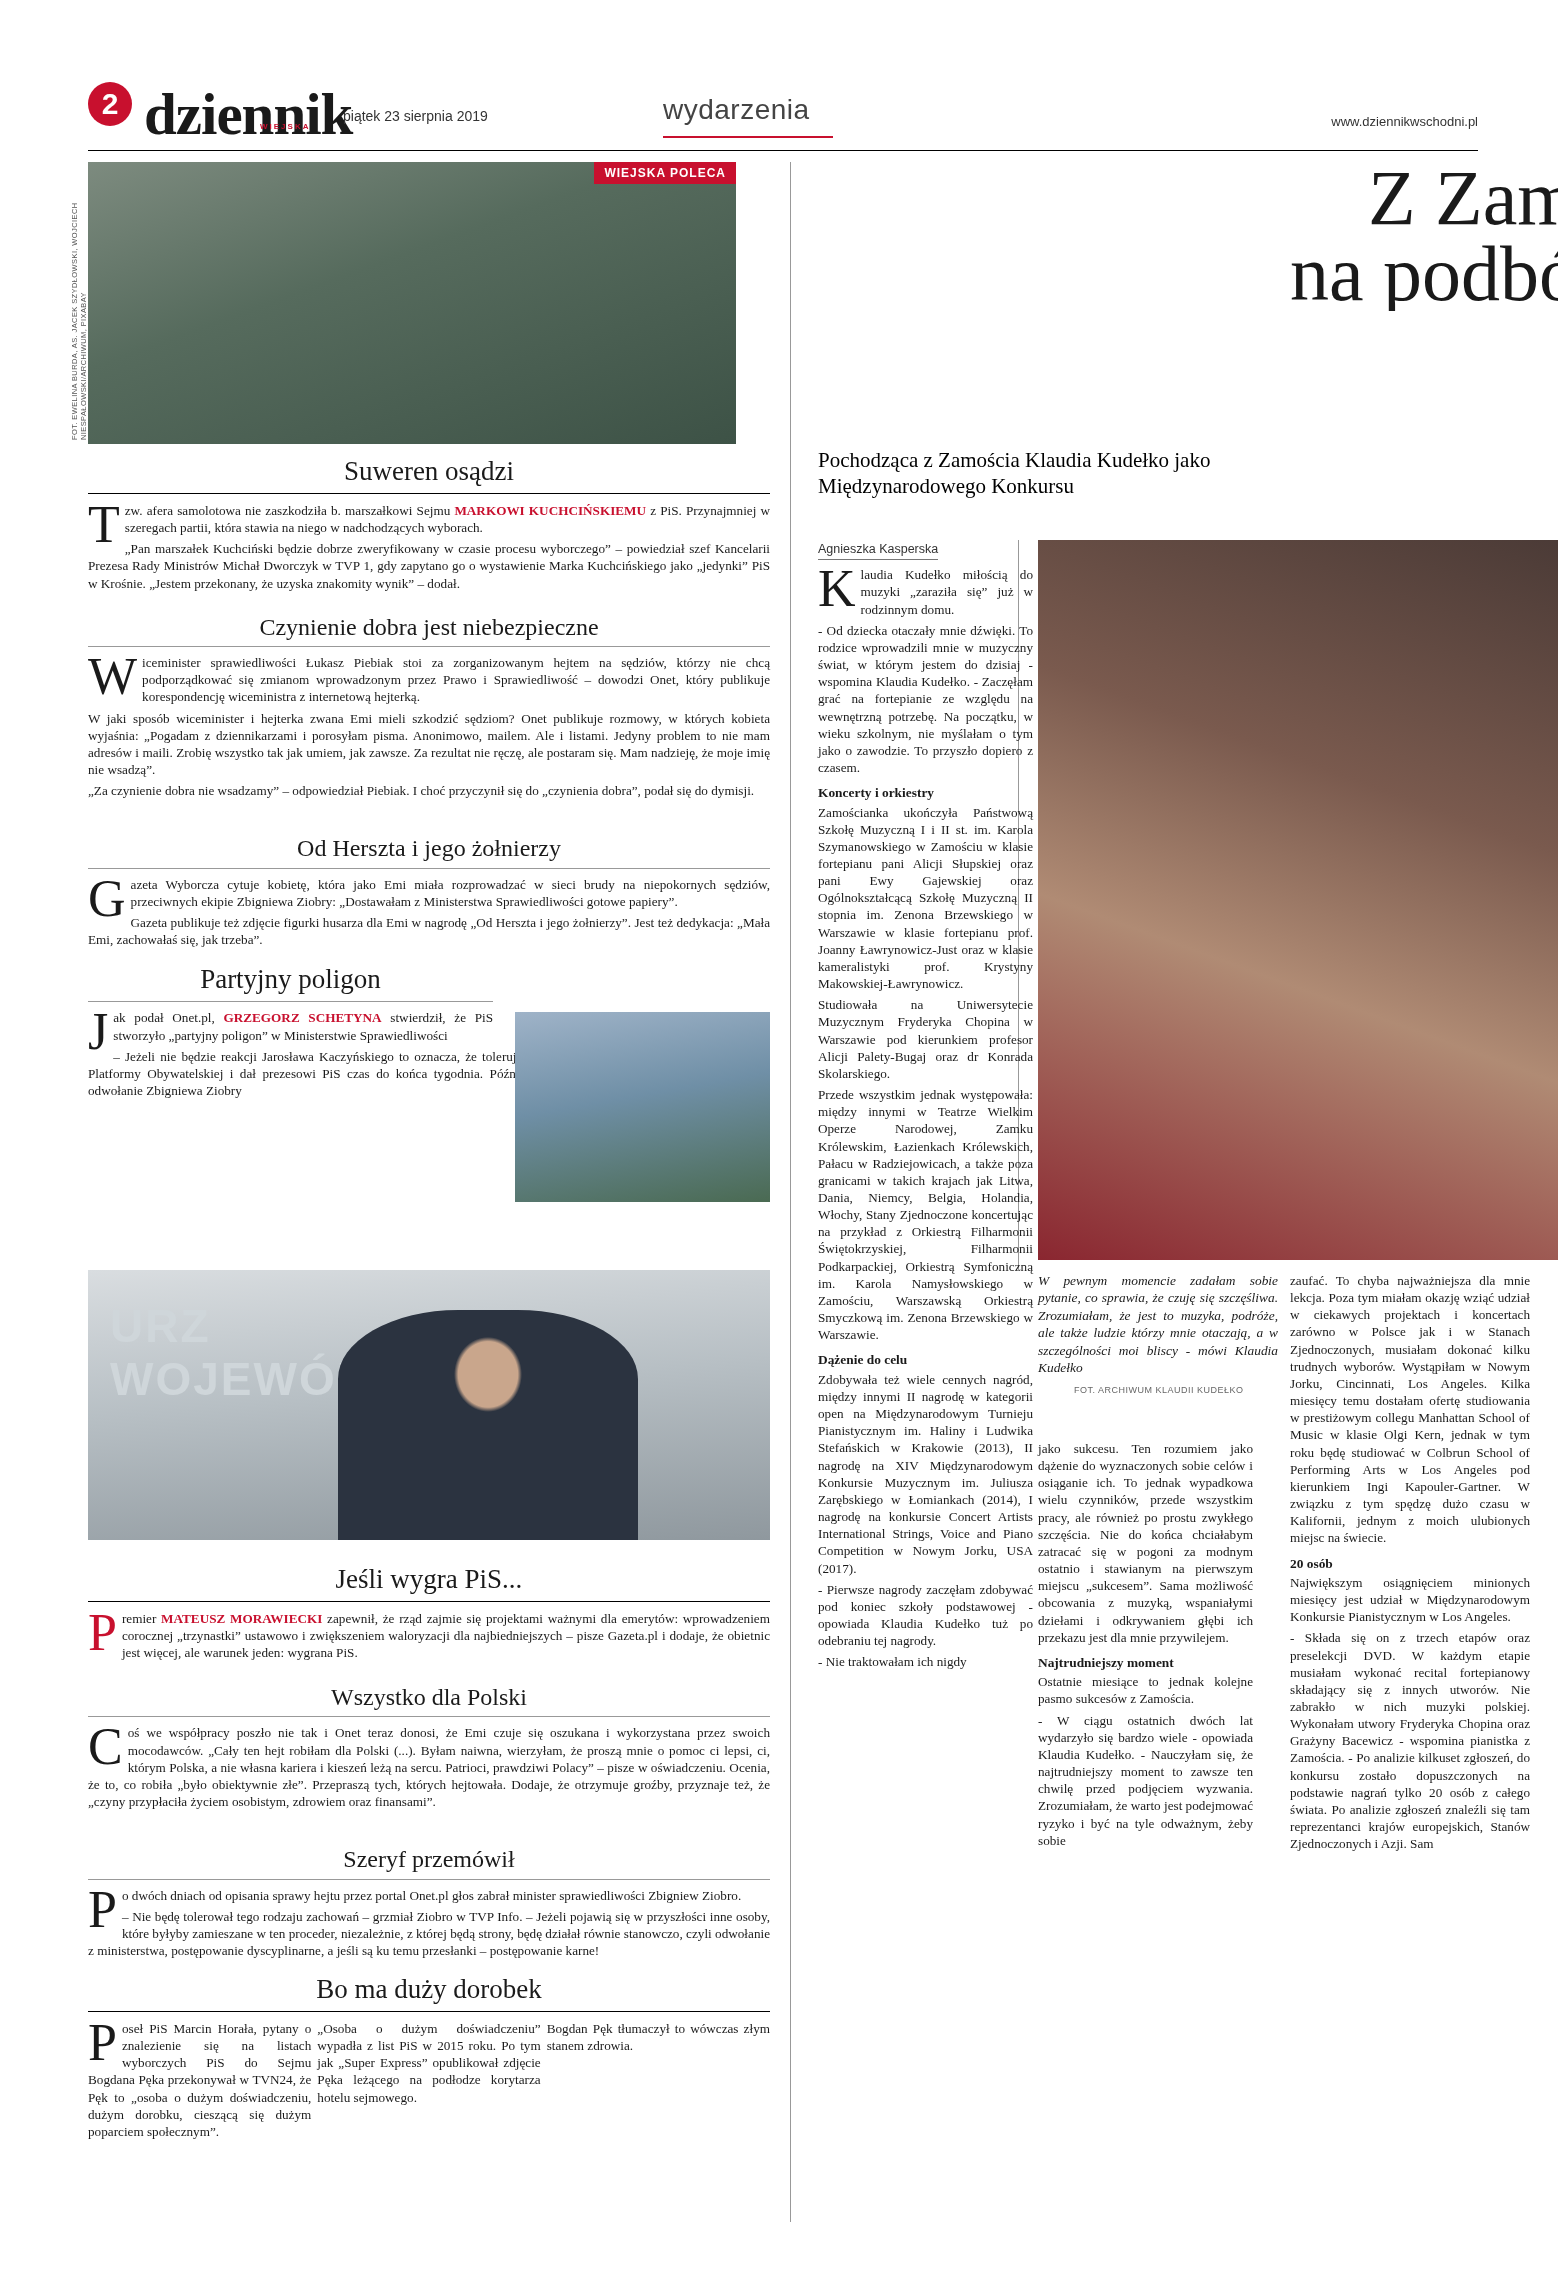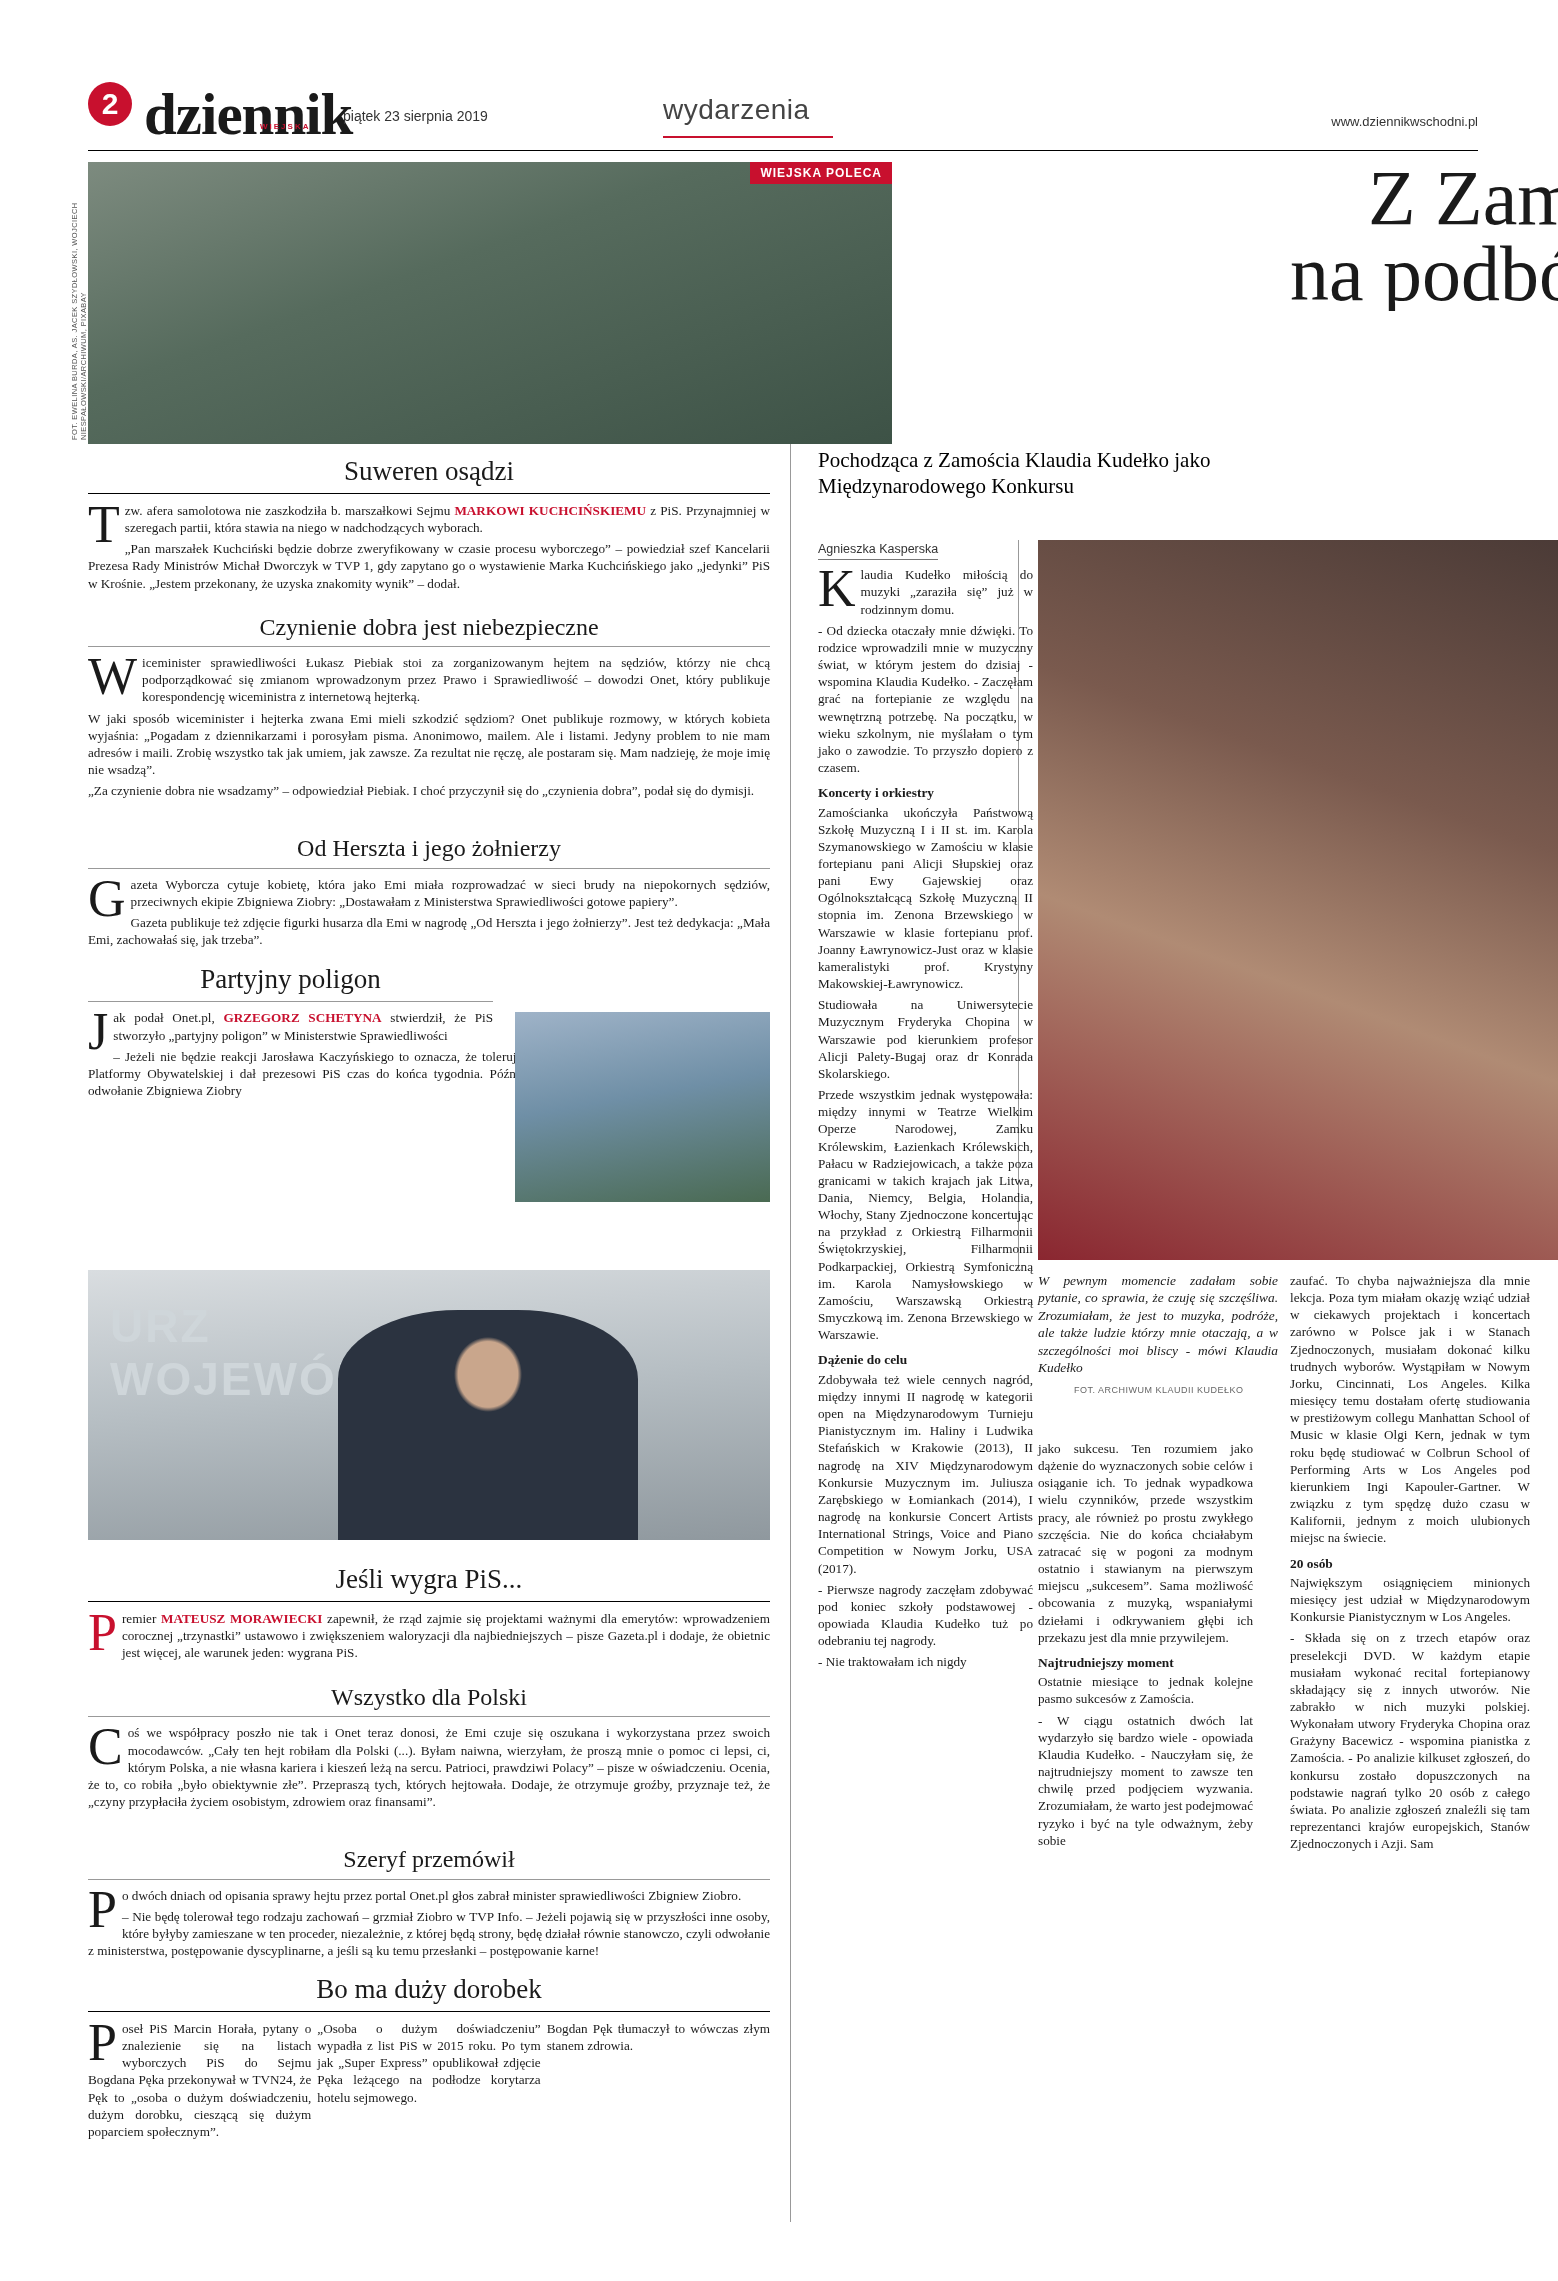--- a/index.html
+++ b/index.html
@@ -41,21 +41,21 @@
   .section-rule{position:absolute;left:575px;top:56px;width:170px;height:2px;background:#c8102e;}
   .top-rule{position:absolute;left:88px;top:150px;width:1390px;height:1px;background:#000;}
   .site-url{
     position:absolute;right:0;top:34px;
     font-family:"Liberation Sans",sans-serif;font-size:13px;color:#333;
   }
 
   
   .leftwrap{position:absolute;left:88px;top:162px;width:682px;}
   .photo{position:relative;background:#6c7b72;overflow:hidden;}
-  .photo1{width:804px;height:282px;
+  .photo1{width:648px;height:282px;
     background:linear-gradient(160deg,#7d8b7f 0%,#566b5d 40%,#3d5246 100%);text-align:center;}
   .photo-tag{
     position:absolute;right:0;top:0;background:#c8102e;color:#fff;
     font-family:"Liberation Sans",sans-serif;font-size:12px;font-weight:bold;
     letter-spacing:1px;padding:4px 10px;
   }
   .credit-vert{
     position:absolute;left:-6px;top:0;
     writing-mode:vertical-rl;transform:rotate(180deg);
     font-family:"Liberation Sans",sans-serif;font-size:7.5px;color:#555;

